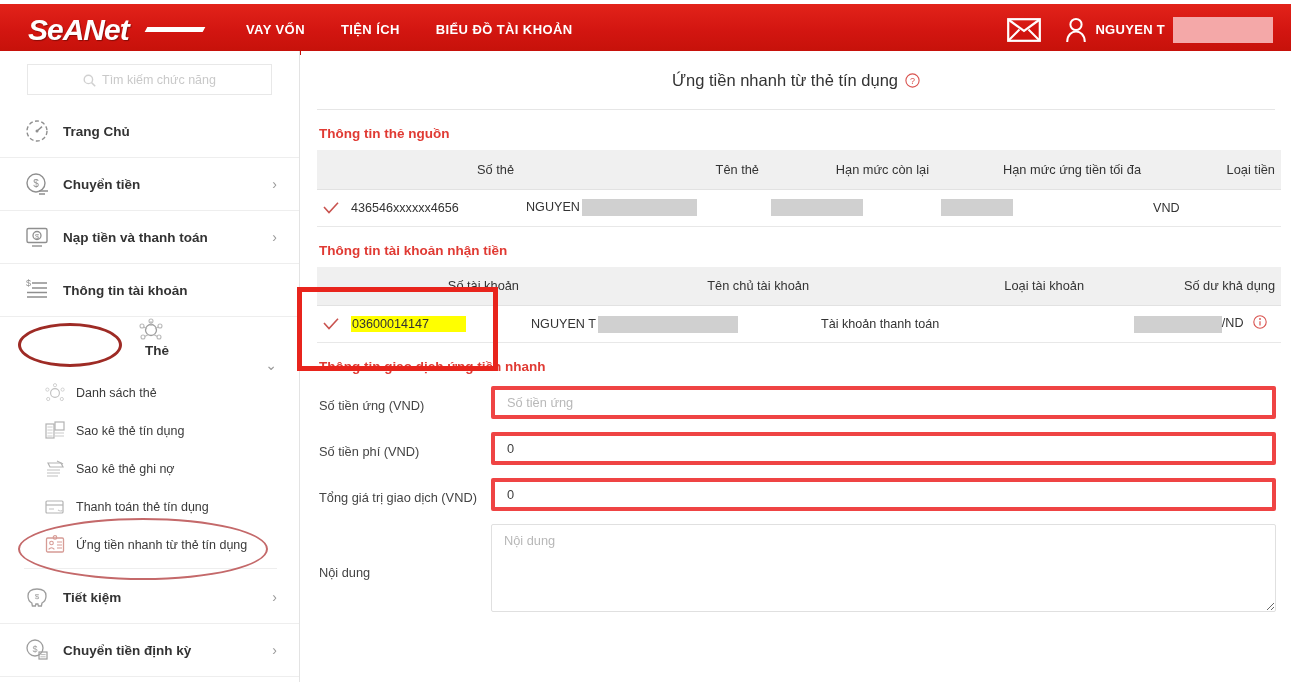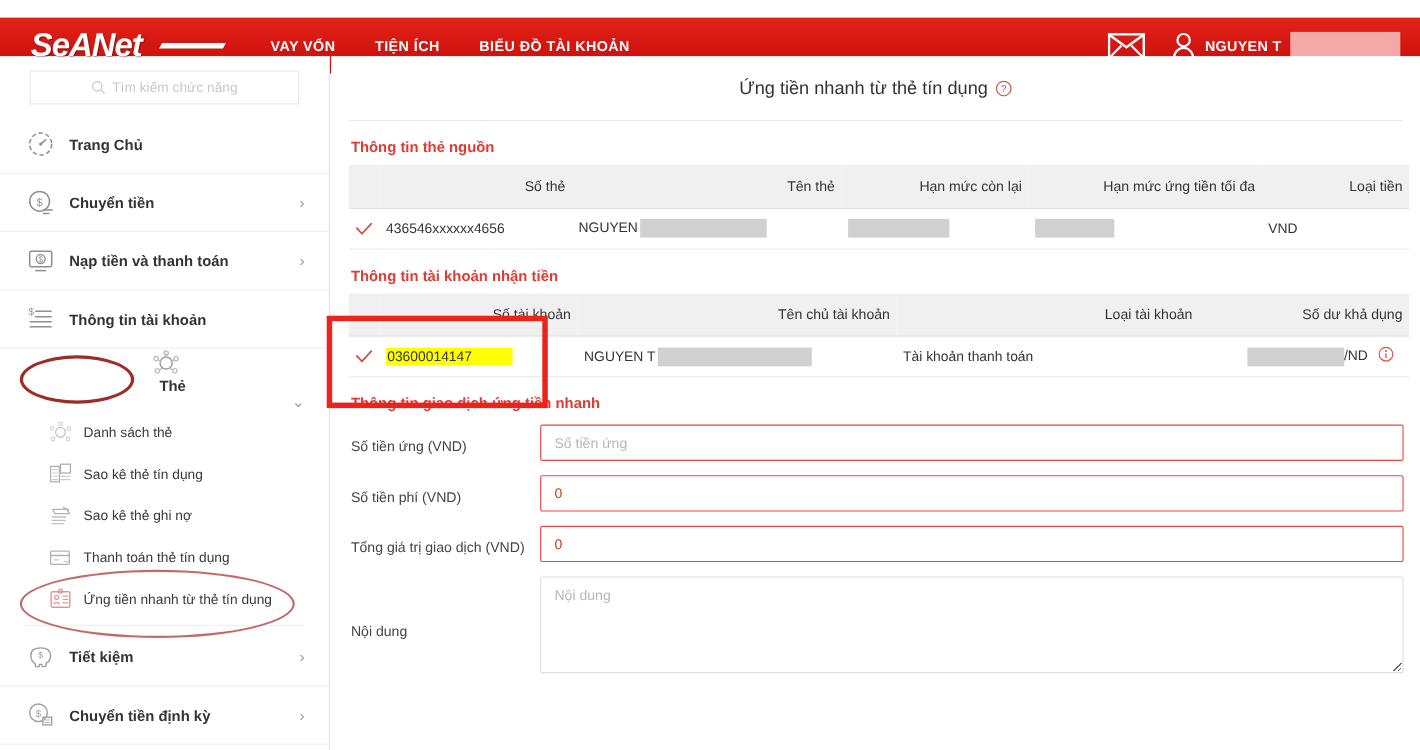--- a/index.html
+++ b/index.html
@@ -5,21 +5,21 @@
   * { box-sizing: border-box; margin: 0; padding: 0; }
   html, body {
     width: 1291px; height: 682px;
     font-family: "Liberation Sans", sans-serif;
     background: #ffffff;
     overflow: hidden;
   }
 
   
   .header {
-    position: absolute; left: 0; top: 16px;
+    position: absolute; left: 0; top: 4px;
     width: 1291px; height: 51px;
     background: linear-gradient(180deg, #e2231a 0%, #d21510 55%, #c41109 100%);
     display: flex; align-items: center;
   }
   .logo {
     margin-left: 28px;
     width: 180px; height: 34px;
     display: flex; align-items: center;
     font-style: italic; font-weight: bold;
     font-size: 30px; color: #ffffff;
@@ -141,23 +141,23 @@
 
   
   .form { margin-top: 12px; }
   .frow { display: flex; align-items: center; margin-bottom: 13px; }
   .flabel {
     width: 172px; margin-left: 18px; font-size: 12.8px; color: #444444;
     line-height: 16px; padding-top: 6px;
   }
   .fctrl { flex: 1; margin-right: 15px; }
   .inp {
-    width: 100%; height: 33px; border: 1px solid #ef4444; background: #fff;
+    width: 100%; height: 33px; border: 4px solid #ef4444; background: #fff;
     font-family: "Liberation Sans", sans-serif; font-size: 12.8px;
-    color: #c2410c; padding: 0 12px; border-radius: 2px; outline: none;
+    color: #404040; padding: 0 12px; border-radius: 2px; outline: none;
   }
   .inp::placeholder { color: #b8b8b8; }
   .ta {
     width: 100%; height: 88px; border: 1px solid #e0e0e0; background: #fff;
     font-family: "Liberation Sans", sans-serif; font-size: 12.8px;
     color: #444444; padding: 8px 12px; border-radius: 2px; outline: none;
     resize: vertical;
   }
   .ta::placeholder { color: #b8b8b8; }
 </style>

